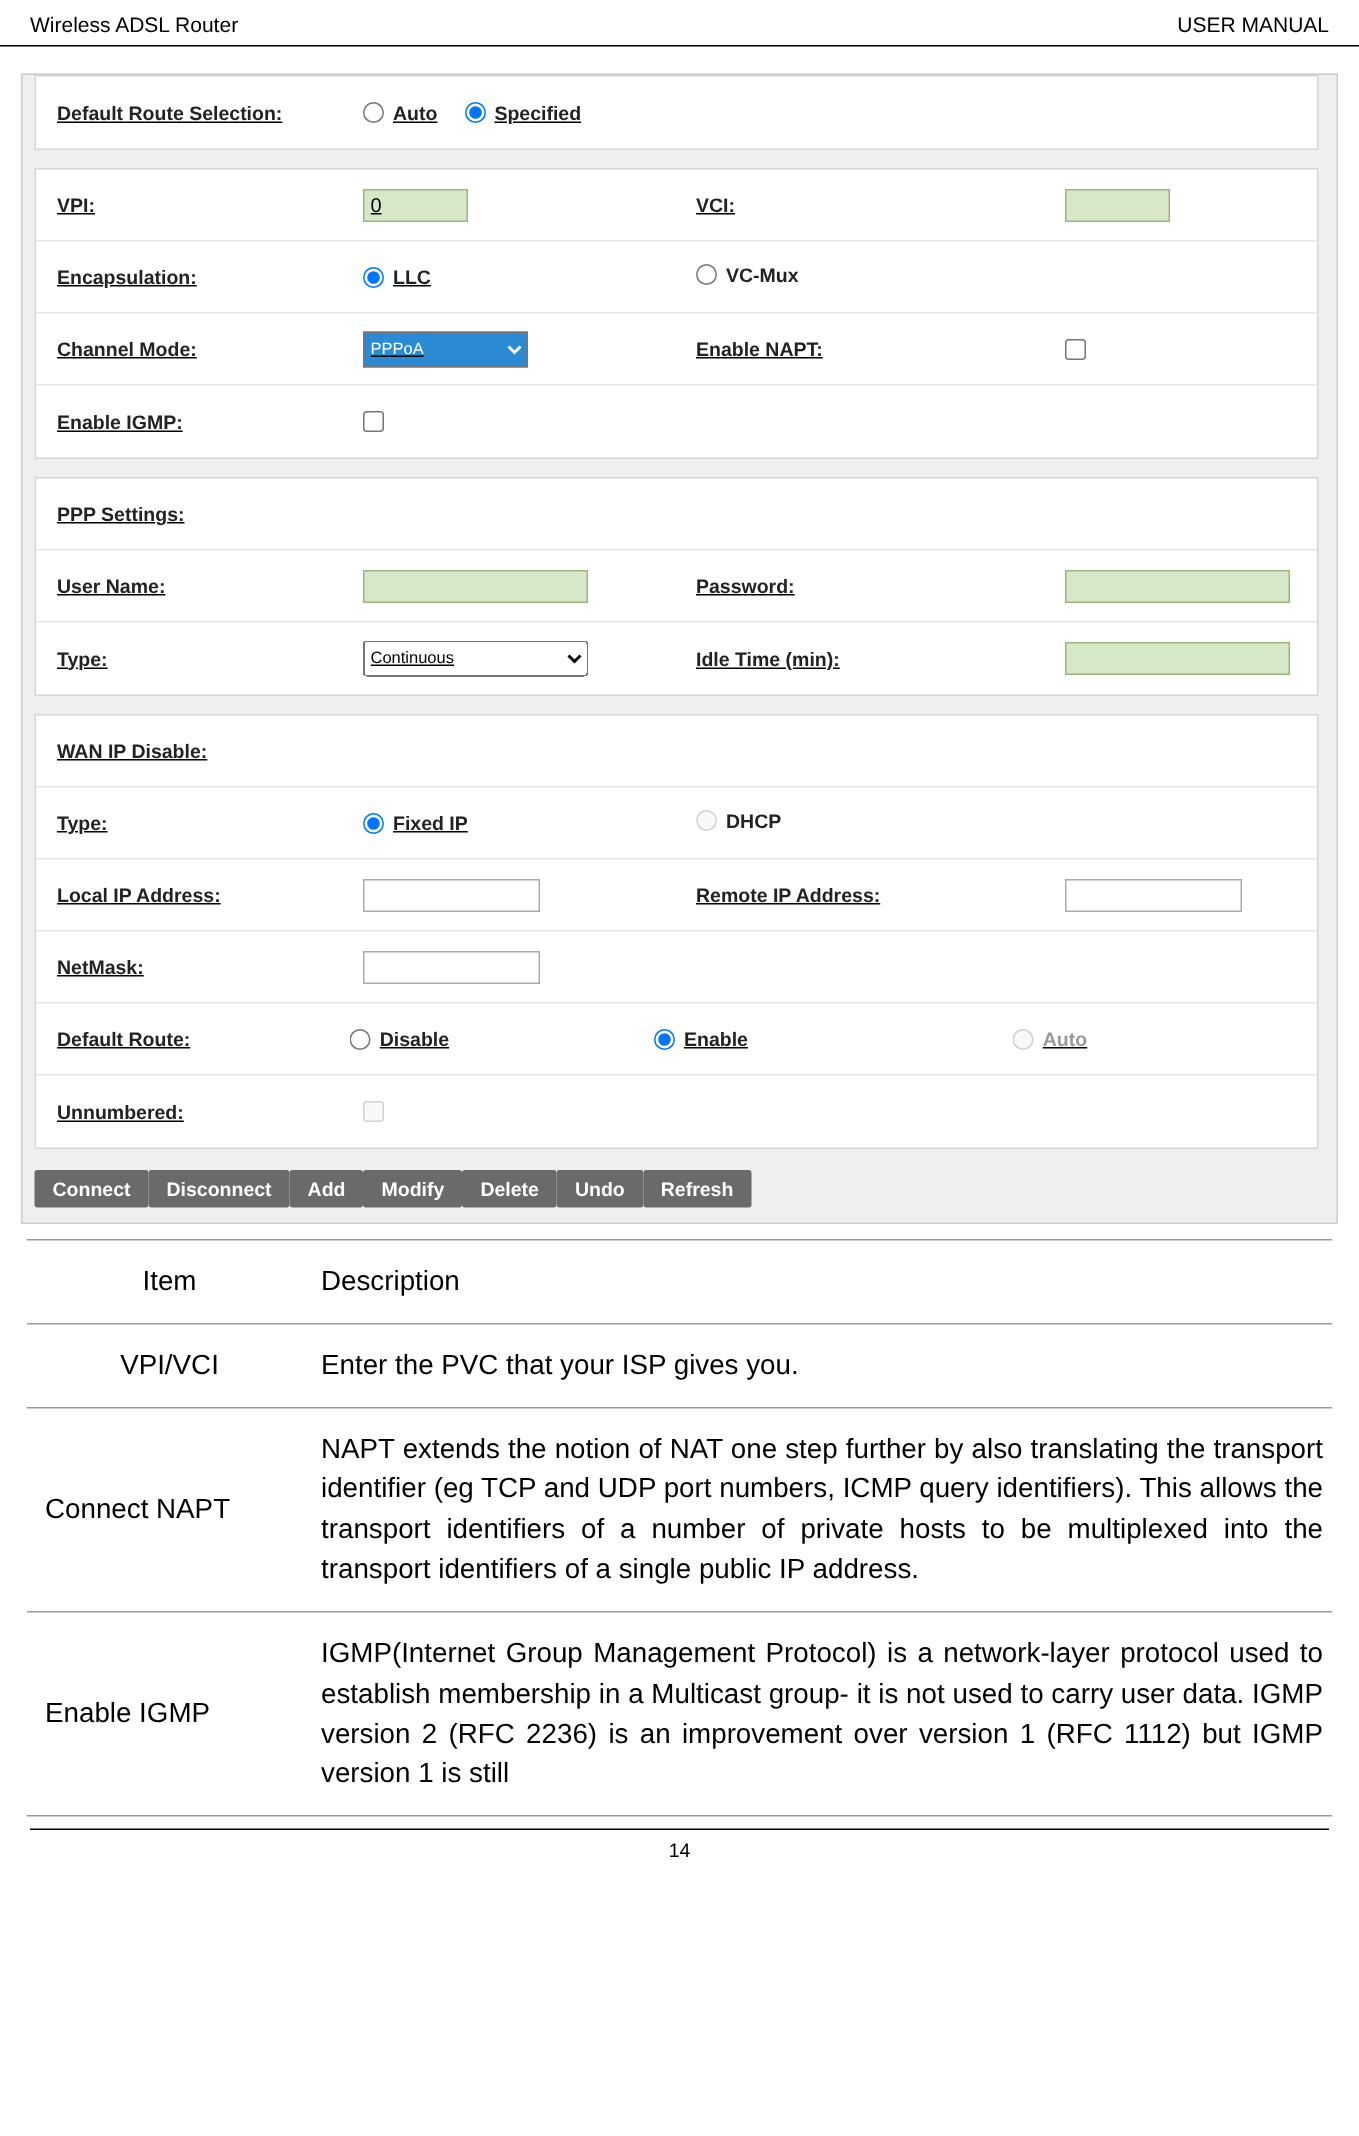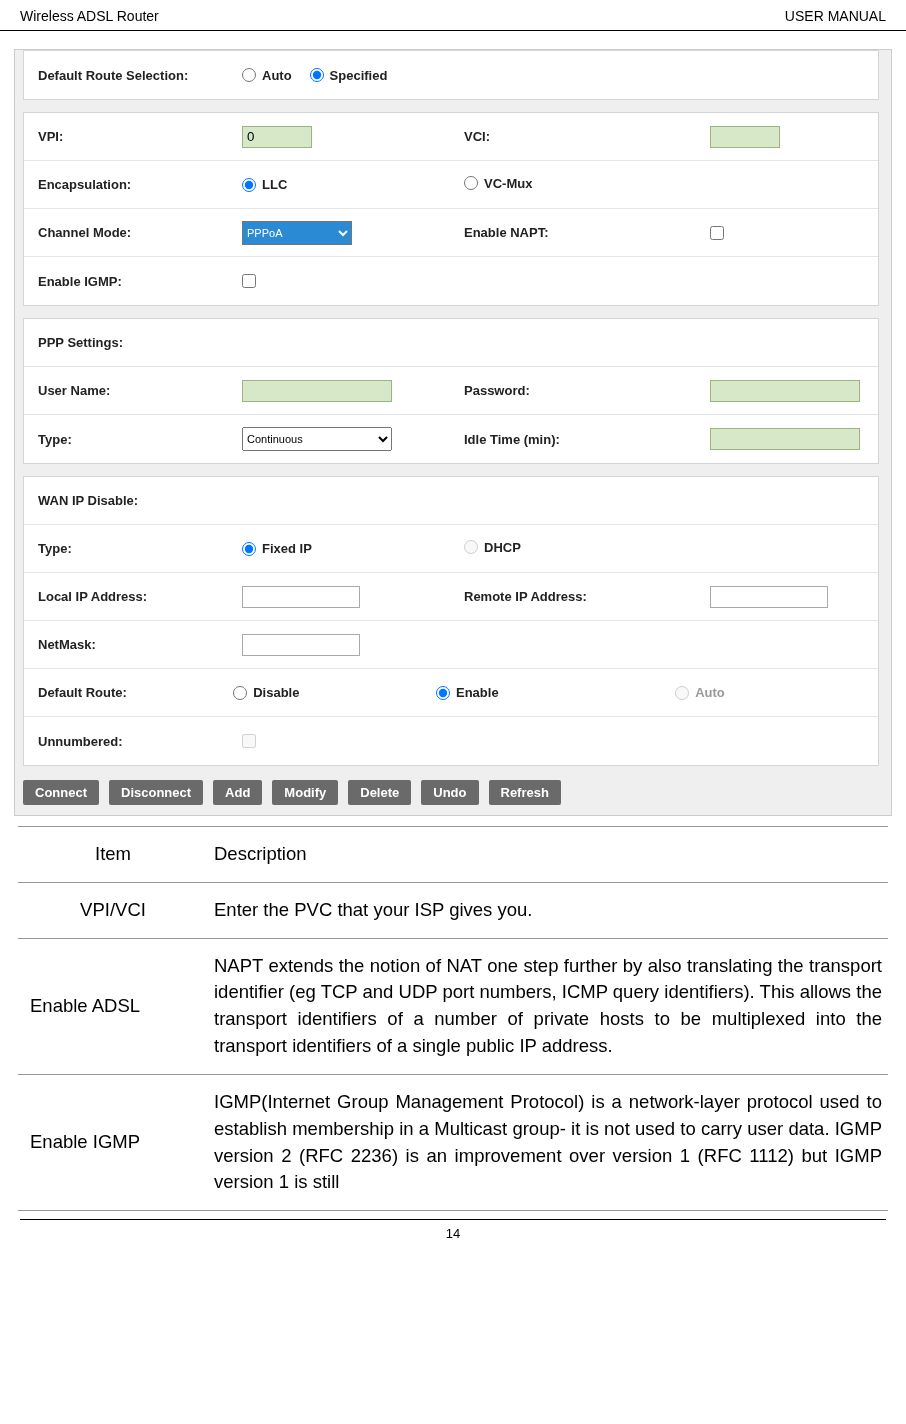--- a/index.html
+++ b/index.html
@@ -20,20 +20,21 @@
   .panel-container {
     margin: 18px 14px 10px 14px;
     background: #efefef;
     border: 1px solid #ccc;
     padding-bottom: 8px;
   }
   .inner-panel {
     background: #fff;
     margin: 0 12px 12px 8px;
     border: 1px solid #d5d5d5;
+    text-decoration: underline;
   }
   .inner-panel:first-child { margin-top: 0; }
   .row {
     display: flex;
     align-items: center;
     min-height: 48px;
     border-bottom: 1px solid #e5e5e5;
     font-size: 13px;
     font-weight: bold;
     color: #222;
@@ -112,21 +113,20 @@
   }
   .radio-opt {
     display: inline-flex;
     align-items: center;
     gap: 2px;
     font-weight: bold;
     font-size: 13px;
   }
   .button-bar {
     display: flex;
-    gap: 10px;
     padding: 2px 8px 2px 8px;
   }
   .btn {
     background: #6a6a6a;
     color: #fff;
     border: none;
     font-size: 13px;
     font-weight: bold;
     padding: 5px 12px;
     border-radius: 2px;
@@ -353,21 +353,21 @@
   <tbody>
       <tr>
     <td class="c1">Item</td>
     <td class="c2" style="text-align:left;">Description</td>
   </tr>
   <tr>
     <td class="c1">VPI/VCI</td>
     <td class="c2" style="text-align:left;">Enter the PVC that your ISP gives you.</td>
   </tr>
   <tr class="left-align">
-    <td class="c1">Enable ADSL</td>
+    <td class="c1">Connect NAPT</td>
     <td class="c2">NAPT extends the notion of NAT one step further by also translating the transport identifier (eg TCP and UDP port numbers, ICMP query identifiers). This allows the transport identifiers of a number of private hosts to be multiplexed into the transport identifiers of a single public IP address.</td>
   </tr>
   <tr class="left-align">
     <td class="c1">Enable IGMP</td>
     <td class="c2">IGMP(Internet Group Management Protocol) is a network-layer protocol used to establish membership in a Multicast group- it is not used to carry user data. IGMP version 2 (RFC 2236) is an improvement over version 1 (RFC 1112) but IGMP version 1 is still</td>
   </tr>
 </tbody>
   </table>
 
 <div class="page-footer">

